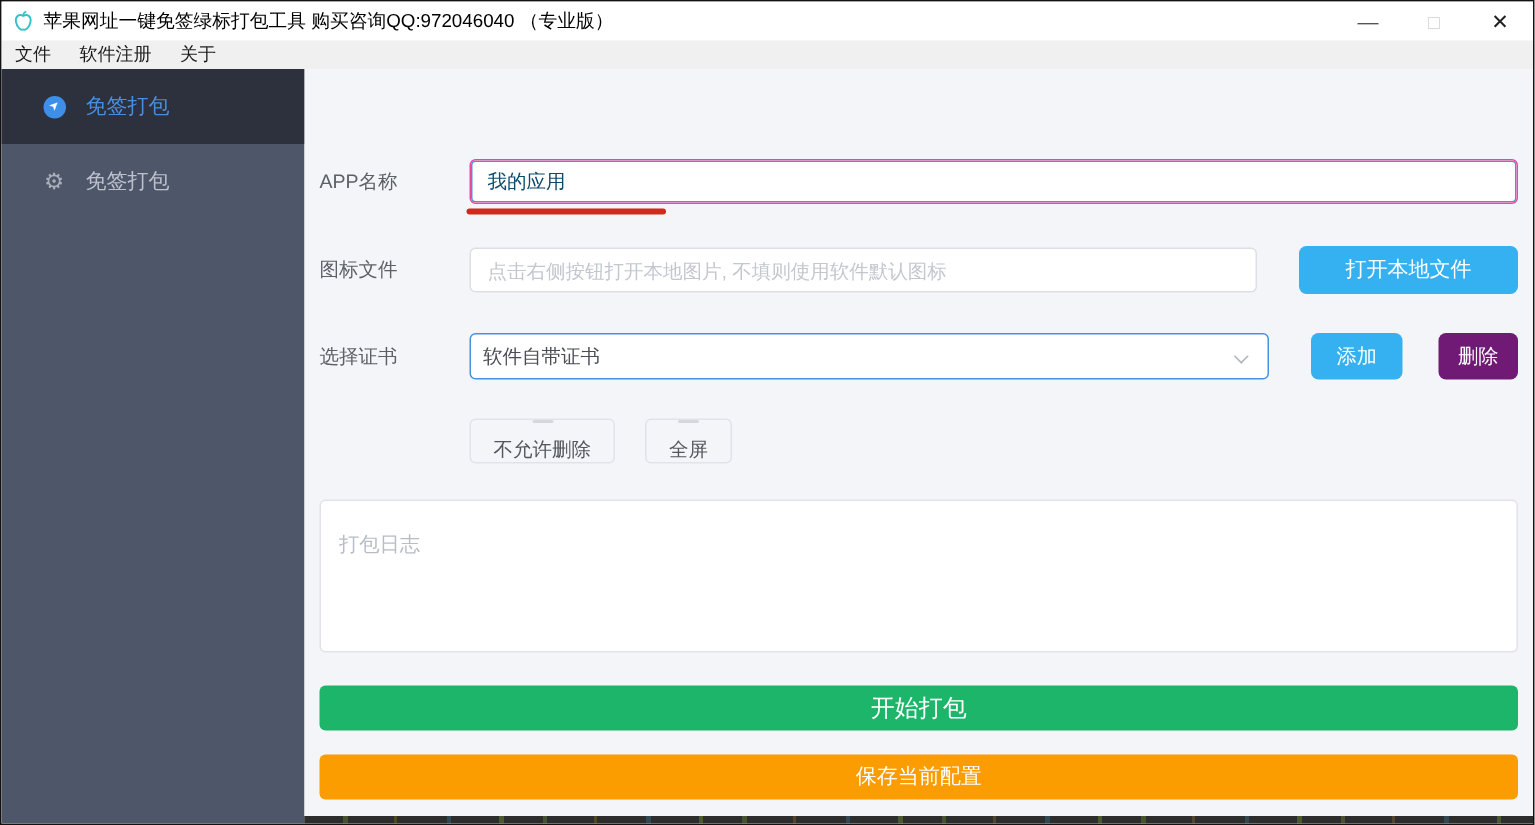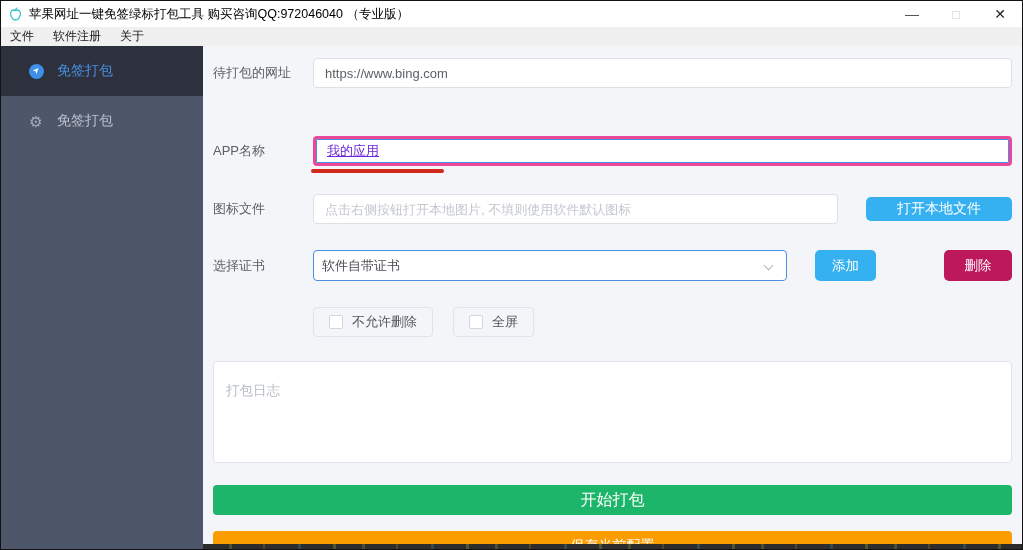--- a/index.html
+++ b/index.html
@@ -52,45 +52,45 @@
   }
   .text-input::placeholder{ color:#c3c7cf; }
 
   .mb-url{ margin-bottom:26px; }
   .mb-name{ margin-bottom:28px;margin-top:48px; }
   .mb-icon{ margin-bottom:26px; }
   .mb-cert{ margin-bottom:26px; }
   .mb-opts{ margin-bottom:24px; }
 
   .name-wrap{ position:relative; flex:1; display:flex; }
-  .text-input.focused{ border:3px solid #ec4899; box-shadow:0 0 0 1px #4a90e2 inset; color:#6d28d9;text-decoration:underline; }
+  .text-input.focused{ border:1px solid #ec4899; box-shadow:0 0 0 1px #4a90e2 inset; color:#0c4a6e; }
   .red-underline{ position:absolute; left:-2px; top:33px; width:133px; height:4px;
                   background:#d3281e; border-radius:3px; }
 
   .icon-input{ margin-right:28px; }
   .btn{ border:none; border-radius:5px; color:#fff; font-size:14px; cursor:default;
         font-family:"Liberation Sans","DejaVu Sans",sans-serif; }
-  .btn-open{ width:146px; height:24px; background:#35b1f2; }
+  .btn-open{ width:146px; height:32px; background:#35b1f2; }
   .btn-add{ width:61px; height:31px; background:#35b1f2; font-size:13.5px; margin-right:24px; }
-  .btn-del{ width:68px; height:31px; background:#be185d; font-size:13.5px;margin-left:44px; }
+  .btn-del{ width:53px; height:31px; background:#701a75; font-size:13.5px; }
 
   .select-box{
     flex:1; height:31px; background:#fff; border:1px solid #4a90e2; border-radius:4px;
     display:flex; align-items:center; padding:0 8px; font-size:13px; color:#4a4e55;
     margin-right:28px; position:relative; cursor:default;
   }
   .chevron{ position:absolute; right:14px; top:11px; width:7px; height:7px;
             border-right:1.6px solid #aeb4bf; border-bottom:1.6px solid #aeb4bf;
             transform:rotate(45deg); }
 
   .opts-row{ display:flex; align-items:center; }
   .opts-spacer{ width:100px; flex-shrink:0; }
   .check-group{ height:30px; border:1px solid #e0e3e9; border-radius:4px; display:flex;
-                align-items:center; padding:12px 15px; gap:9px; font-size:13px; color:#52565d;
-                margin-right:20px; cursor:default; }
+                align-items:center; padding:0 15px; gap:9px; font-size:13px; color:#52565d;
+                margin-right:20px; cursor:default;flex-direction:column; }
   .checkbox{ width:14px; height:14px; background:#fff; border:1px solid #d4d8de; border-radius:2px; }
 
   .log-area{
     width:100%; height:102px; background:#fff; border:1px solid #e0e3e9; border-radius:4px;
     resize:none; padding:20px 12px; font-size:13.5px; color:#5a6066; outline:none;
     font-family:"Liberation Sans","DejaVu Sans",sans-serif; margin-bottom:22px; display:block;
   }
   .log-area::placeholder{ color:#b7bdc7; }
 
   .btn-start{ width:100%; height:30px; background:#1cb569; border-radius:4px; margin-bottom:16px;
@@ -143,24 +143,20 @@
         <span class="side-icon">
           <span class="gear-glyph">⚙</span>
         </span>
         <span>免签打包</span>
       </div>
     </div>
 
     <div class="main">
 
       
-      <div class="form-row mb-url">
-        <span class="row-label">待打包的网址</span>
-        <input class="text-input" type="text" value="https://www.bing.com" style="">
-      </div>
 
       
       <div class="form-row mb-name">
         <span class="row-label">APP名称</span>
         <div class="name-wrap">
           <input class="text-input focused" type="text" value="我的应用" style="">
           <div class="red-underline"></div>
         </div>
       </div>
 

